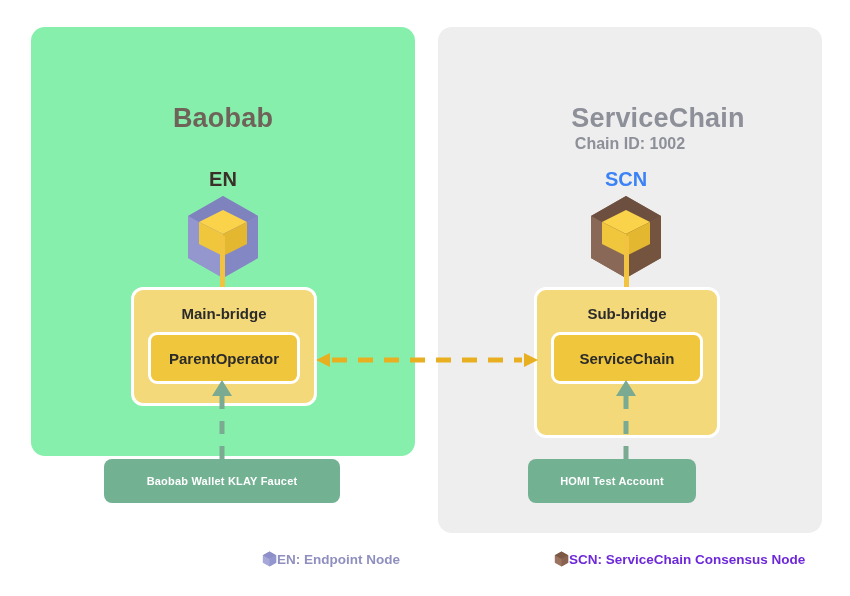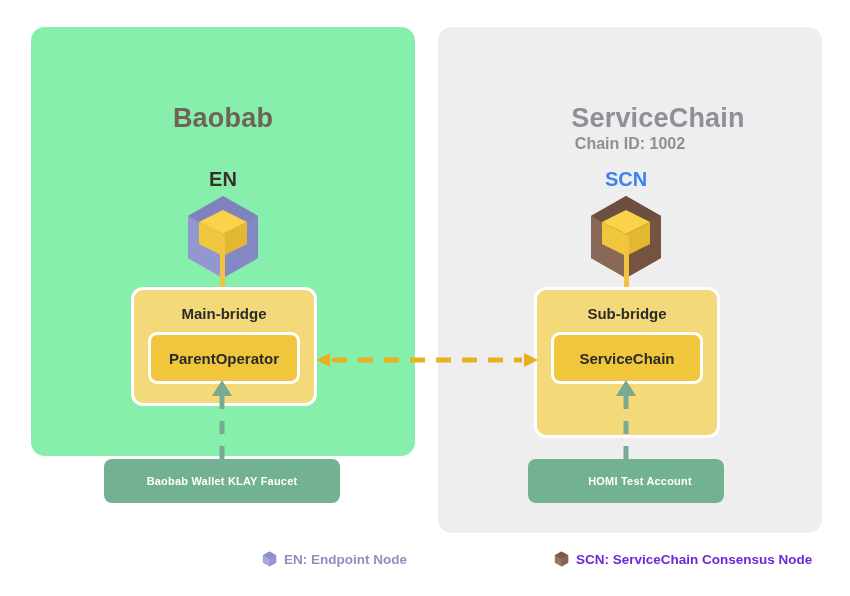--- a/index.html
+++ b/index.html
@@ -59,24 +59,24 @@
   
   .uplink{position:absolute;width:22px;height:80px;}
   #uplink-left{left:211px;top:380px;}
   #uplink-right{left:615px;top:380px;}
 
   
   .account{position:absolute;height:44px;background:#73b193;border-radius:8px;
            display:flex;align-items:center;justify-content:center;
            font-size:11px;font-weight:bold;color:#ffffff;letter-spacing:.2px;}
   #account-faucet{left:104px;top:459px;width:236px;}
-  #account-homi{left:528px;top:459px;width:168px;padding-left:28px;}
+  #account-homi{left:528px;top:459px;width:168px;}
 
   
-  .legend-item{position:absolute;display:flex;align-items:center;gap:7px;
+  .legend-item{position:absolute;display:flex;align-items:center;
                font-size:13.5px;font-weight:bold;}
   #legend-en{left:262px;top:551px;color:#8f8fc0;}
   #legend-scn{left:554px;top:551px;color:#6d28d9;}
   .legend-glyph{width:15px;height:16px;flex:0 0 auto;}
 </style>
 </head>
 <body>
 
 <div class="stage">
 

